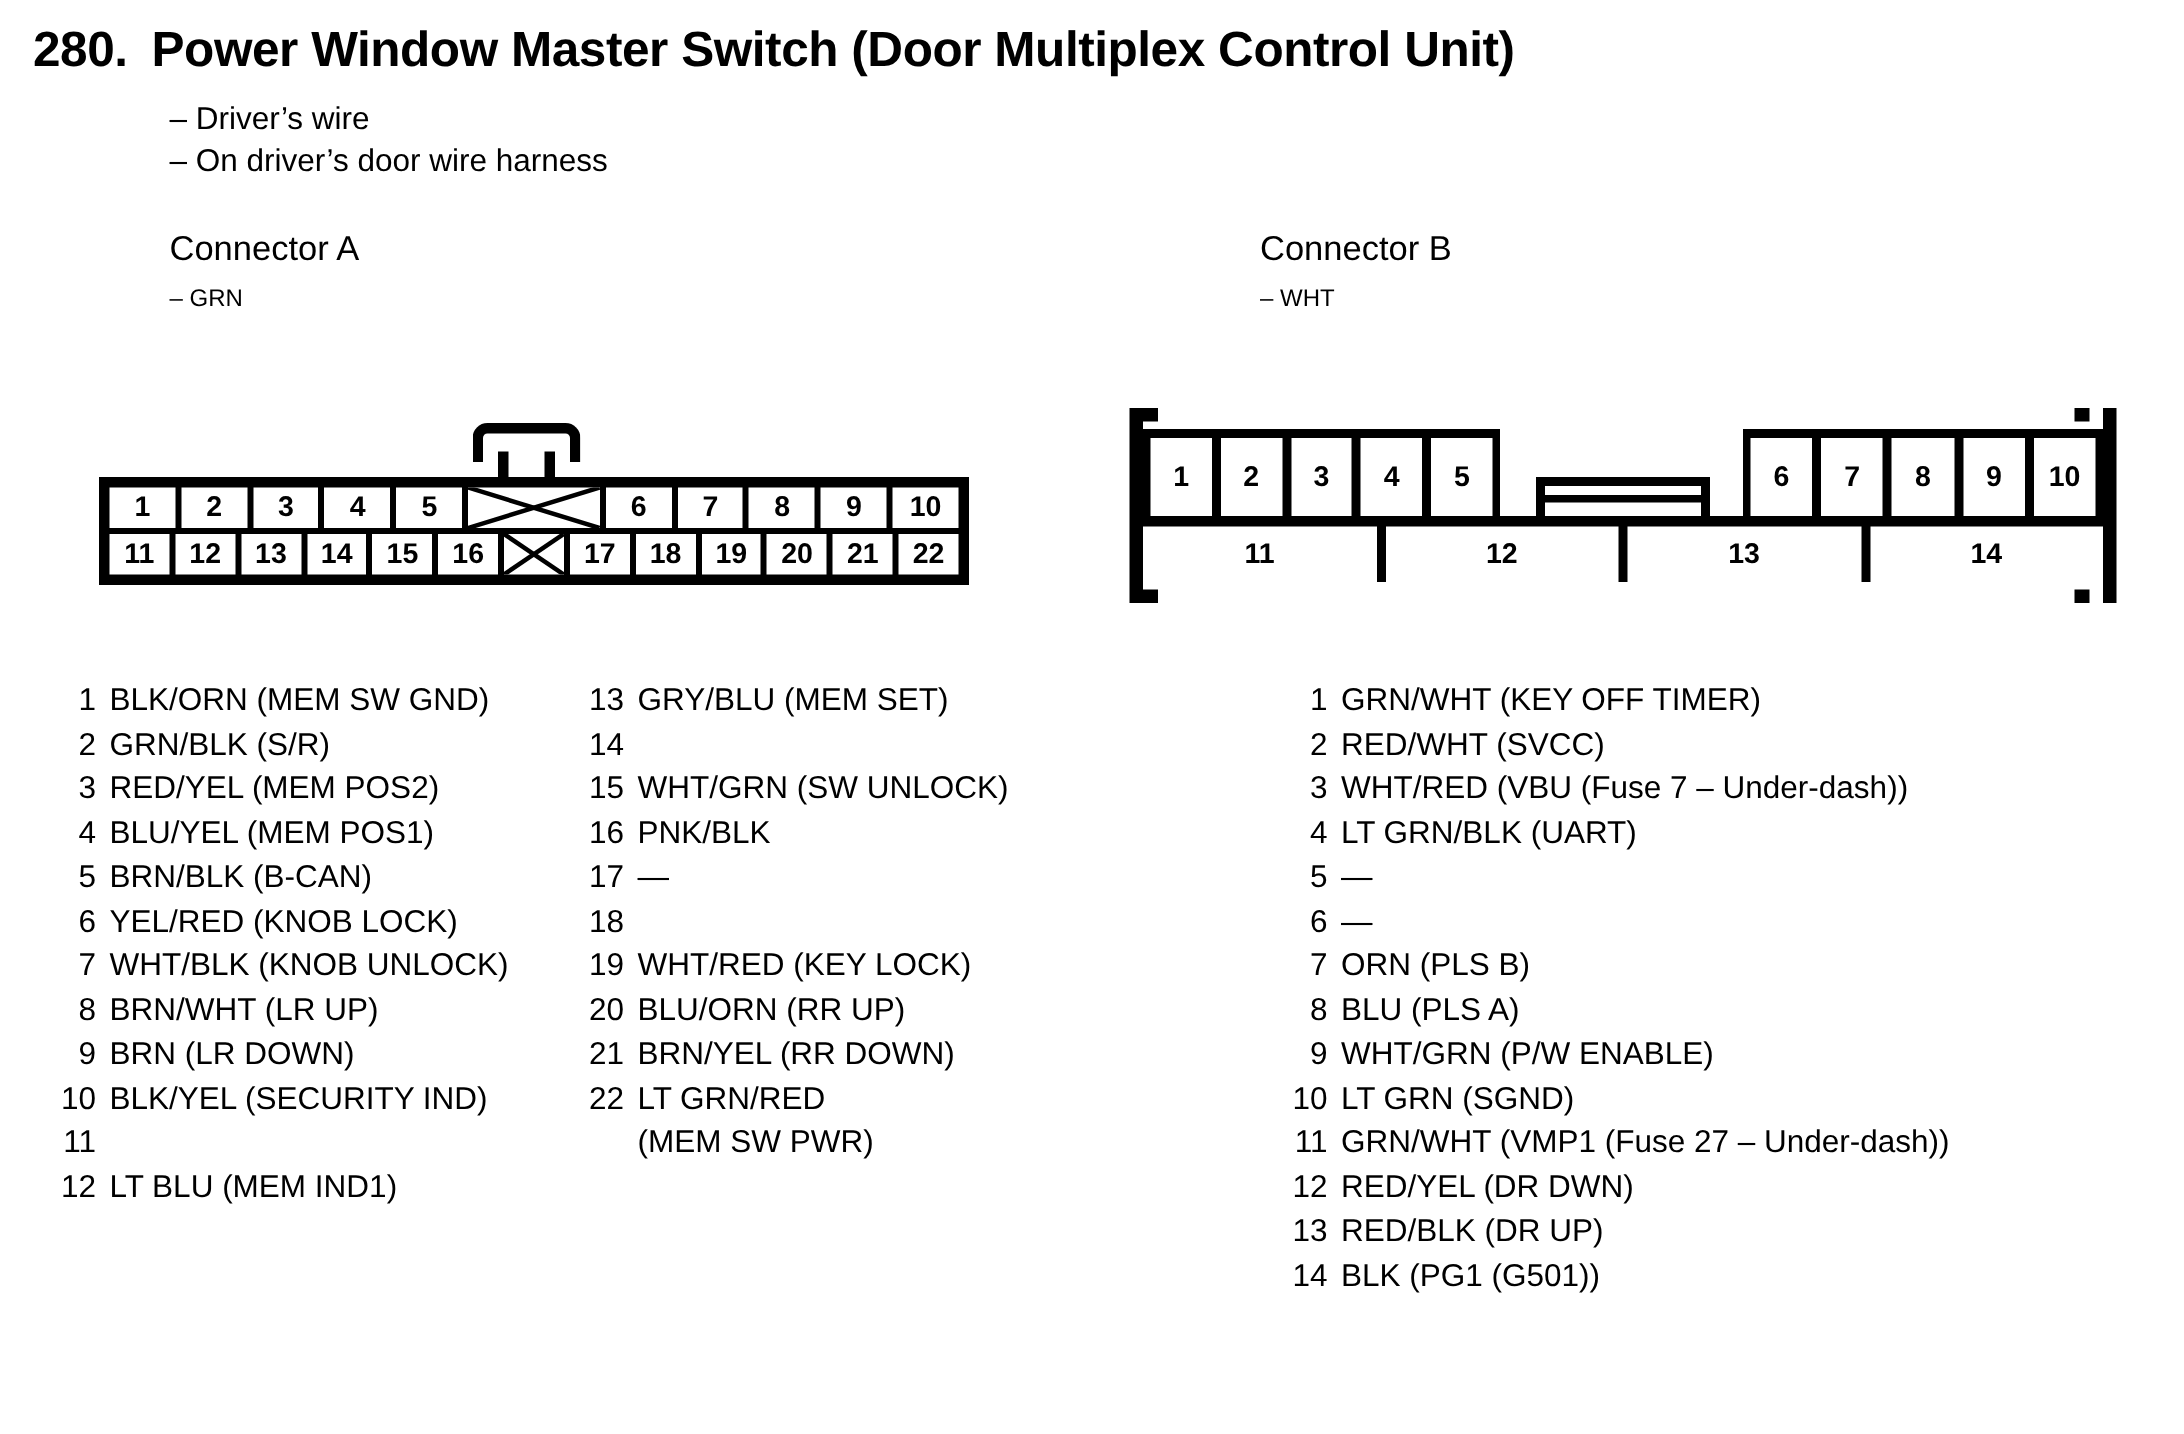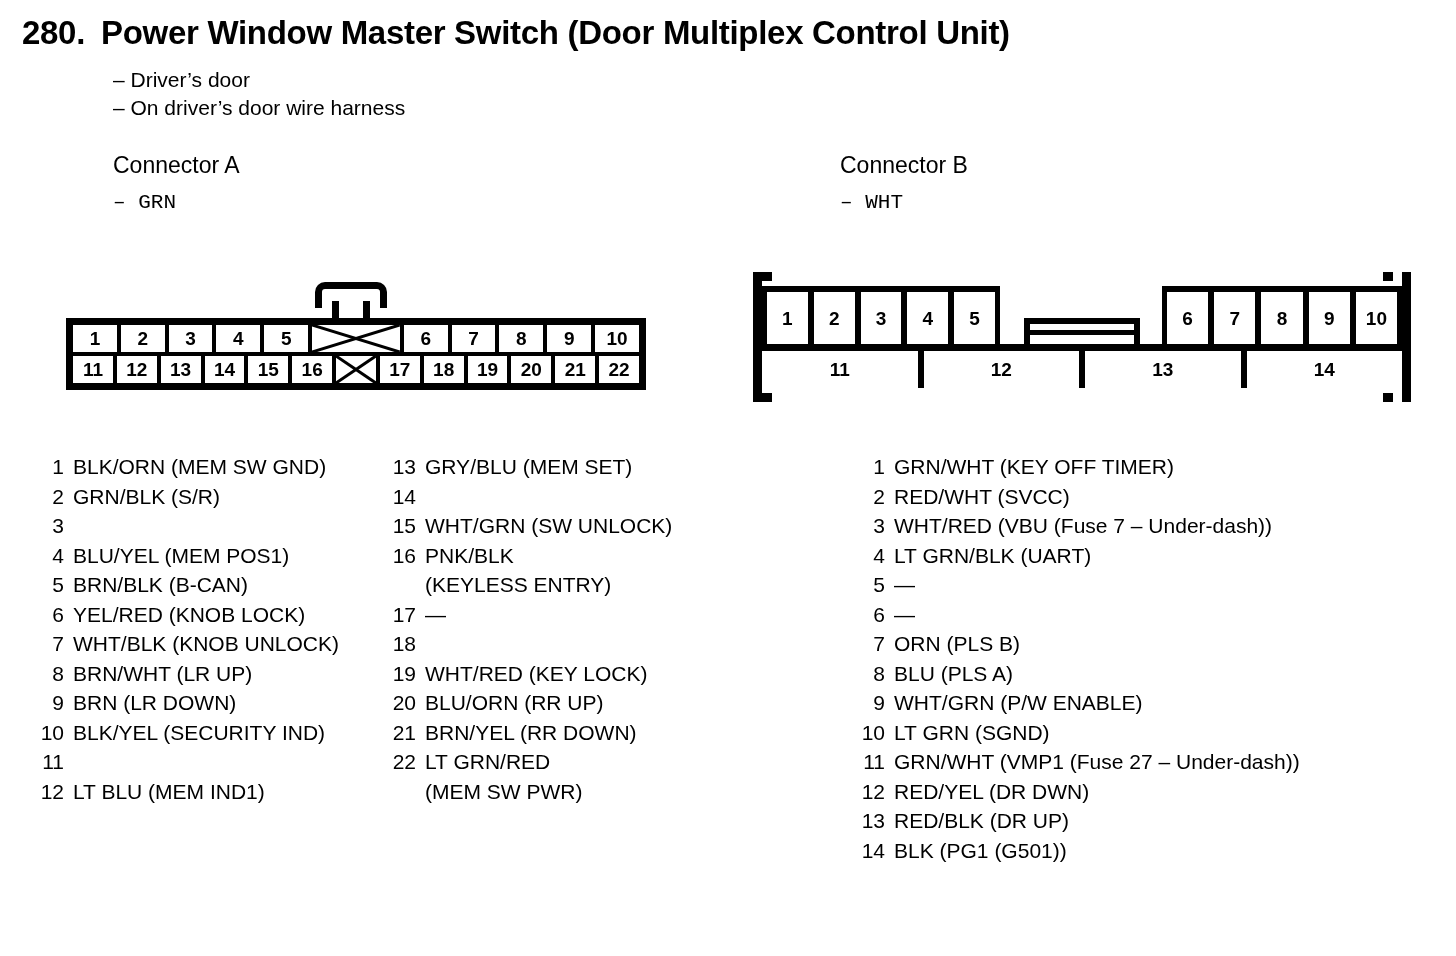--- a/index.html
+++ b/index.html
@@ -41,23 +41,22 @@
 
   
   .conn-heading {
     position: absolute;
     font-size: 23px;
     font-weight: normal;
     white-space: nowrap;
   }
   .conn-color {
     position: absolute;
-    font-size: 21px;
+    font-size: 16px;
     white-space: nowrap;
-    font-family: Liberation Mono, monospace;
   }
   #connA-heading { left: 113px; top: 152px; }
   #connA-color   { left: 113px; top: 191px; }
   #connB-heading { left: 840px; top: 152px; }
   #connB-color   { left: 840px; top: 191px; }
 
   
   #connA-diagram {
     position: absolute;
     left: 66px;
@@ -286,21 +285,21 @@
 </style>
 </head>
 <body>
 
 <div id="title-row">
   <span id="title-num">280.</span>
   <span id="title-text">Power Window Master Switch (Door Multiplex Control Unit)</span>
 </div>
 
 <div id="subtitle-block">
-  <div class="sub-line">– Driver’s door</div>
+  <div class="sub-line">– Driver’s wire</div>
   <div class="sub-line">– On driver’s door wire harness</div>
 </div>
 
 <div class="conn-heading" id="connA-heading">Connector A</div>
 <div class="conn-color" id="connA-color">– GRN</div>
 
 <div id="connA-diagram">
   <div id="connA-latch">
     <div class="latch-outer"></div>
     <div class="latch-neck"></div>
@@ -394,20 +393,21 @@
     <div class="pin-row">
       <span class="pin-num">1</span>
       <span class="pin-desc">BLK/ORN (MEM SW GND)</span>
     </div>
     <div class="pin-row">
       <span class="pin-num">2</span>
       <span class="pin-desc">GRN/BLK (S/R)</span>
     </div>
     <div class="pin-row">
       <span class="pin-num">3</span>
+      <span class="pin-desc">RED/YEL (MEM POS2)</span>
     </div>
     <div class="pin-row">
       <span class="pin-num">4</span>
       <span class="pin-desc">BLU/YEL (MEM POS1)</span>
     </div>
     <div class="pin-row">
       <span class="pin-num">5</span>
       <span class="pin-desc">BRN/BLK (B-CAN)</span>
     </div>
     <div class="pin-row">
@@ -447,21 +447,20 @@
       <span class="pin-num">14</span>
     </div>
     <div class="pin-row">
       <span class="pin-num">15</span>
       <span class="pin-desc">WHT/GRN (SW UNLOCK)</span>
     </div>
     <div class="pin-row">
       <span class="pin-num">16</span>
       <span class="pin-desc">PNK/BLK</span>
     </div>
-    <div class="pin-cont">(KEYLESS ENTRY)</div>
     <div class="pin-row">
       <span class="pin-num">17</span>
       <span class="pin-desc">—</span>
     </div>
     <div class="pin-row">
       <span class="pin-num">18</span>
     </div>
     <div class="pin-row">
       <span class="pin-num">19</span>
       <span class="pin-desc">WHT/RED (KEY LOCK)</span>

